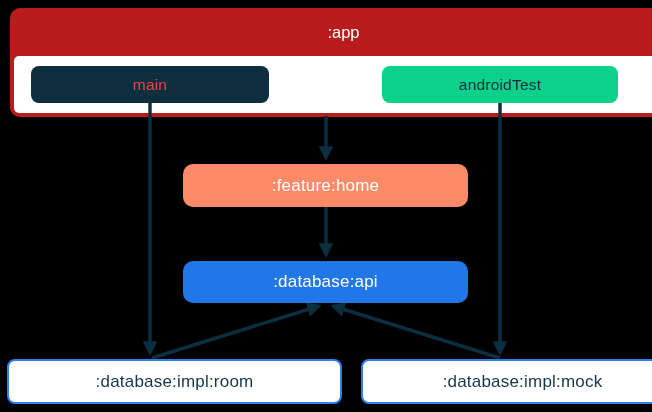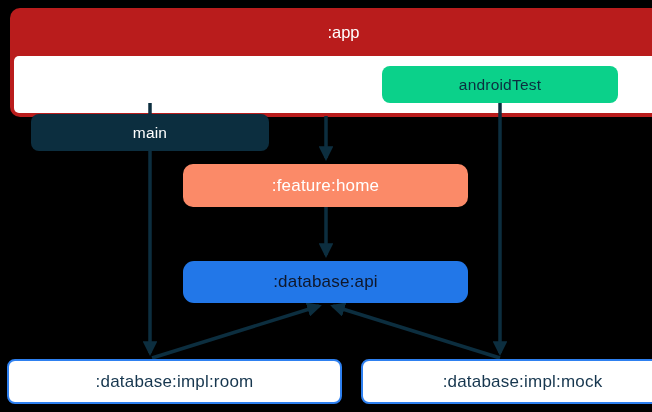--- a/index.html
+++ b/index.html
@@ -78,25 +78,25 @@
       </marker>
     </defs>
     <line x1="326" y1="116" x2="326" y2="158" marker-end="url(#arrow)"></line>
     <line x1="326" y1="207" x2="326" y2="255" marker-end="url(#arrow)"></line>
     <line x1="150" y1="103" x2="150" y2="353" marker-end="url(#arrow)"></line>
     <line x1="500" y1="103" x2="500" y2="353" marker-end="url(#arrow)"></line>
     <line x1="152" y1="358" x2="319" y2="306" marker-end="url(#arrow)"></line>
     <line x1="500" y1="358" x2="333" y2="306" marker-end="url(#arrow)"></line>
   </svg>
 
-  <div id="node-main" class="node" style="background-color: rgb(12, 46, 63); color: #ffffff; margin-top: 48px;">main</div>
+  <div id="node-main" class="node" style="background-color: rgb(12, 46, 63); color: #ef4444;">main</div>
 
   <div id="node-androidtest" class="node" style="background-color: rgb(11, 209, 138); color: rgb(12, 46, 63);">androidTest</div>
 
   <div id="node-feature-home" class="node" style="background-color: rgb(251, 138, 104); color: rgb(255, 255, 255);">:feature:home</div>
 
-  <div id="node-database-api" class="node" style="background-color: rgb(34, 119, 232); color: #0f172a; border-radius: 11px;">:database:api</div>
+  <div id="node-database-api" class="node" style="background-color: rgb(34, 119, 232); color: #ffffff;">:database:api</div>
 
   <div id="node-impl-room" class="node" style="background-color: rgb(255, 255, 255); color: rgb(22, 54, 78);">:database:impl:room</div>
 
   <div id="node-impl-mock" class="node" style="background-color: rgb(255, 255, 255); color: rgb(22, 54, 78);">:database:impl:mock</div>
 
 </div>
 
 </body></html>

